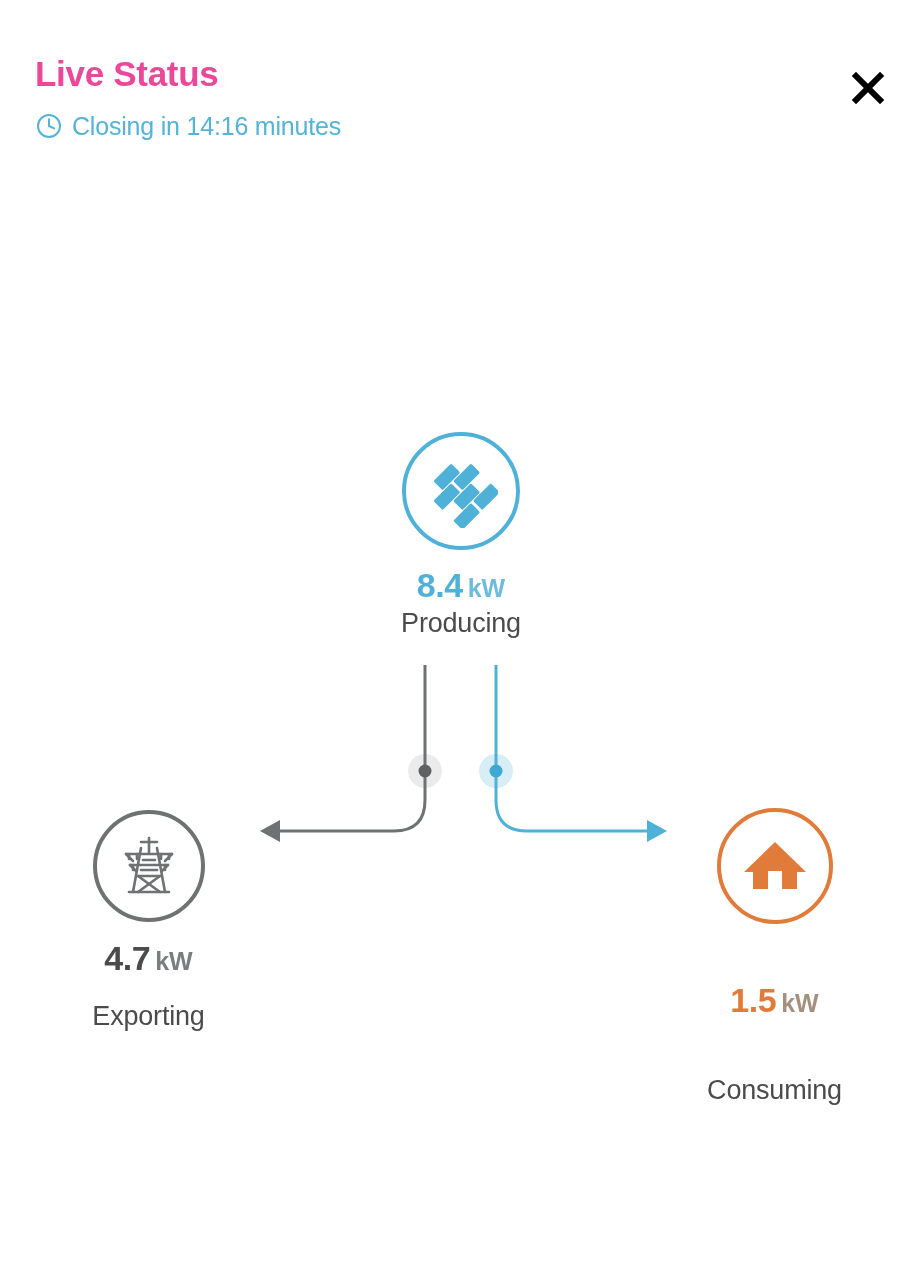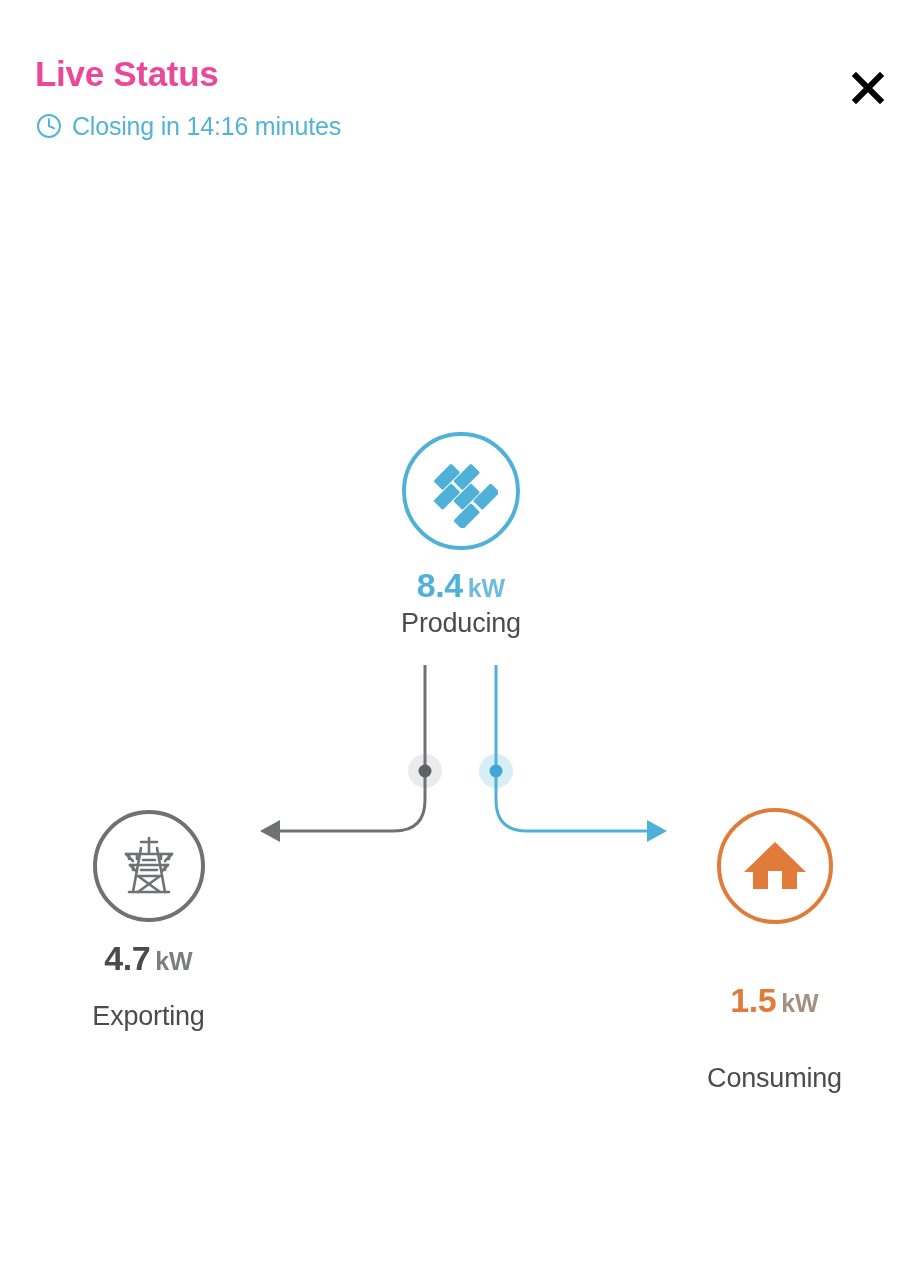--- a/index.html
+++ b/index.html
@@ -168,21 +168,21 @@
   #node-home .node-circle {
     width: 116px;
     height: 116px;
     border: 4px solid #e07b39;
   }
   #node-home .node-value {
     margin-top: 17px;
     color: #e07b39;
   }
   #node-home .node-value .unit { color: #a4907f; }
-  #node-home .node-label { margin-top: 0; }
+  #node-home .node-label { margin-top: 12px; }
 </style>
 </head>
 <body>
 
 <div id="header">
 
   <div id="page-title">Live Status</div>
 
   <div id="countdown-row">
     <svg id="clock-icon" viewBox="0 0 26 26">

